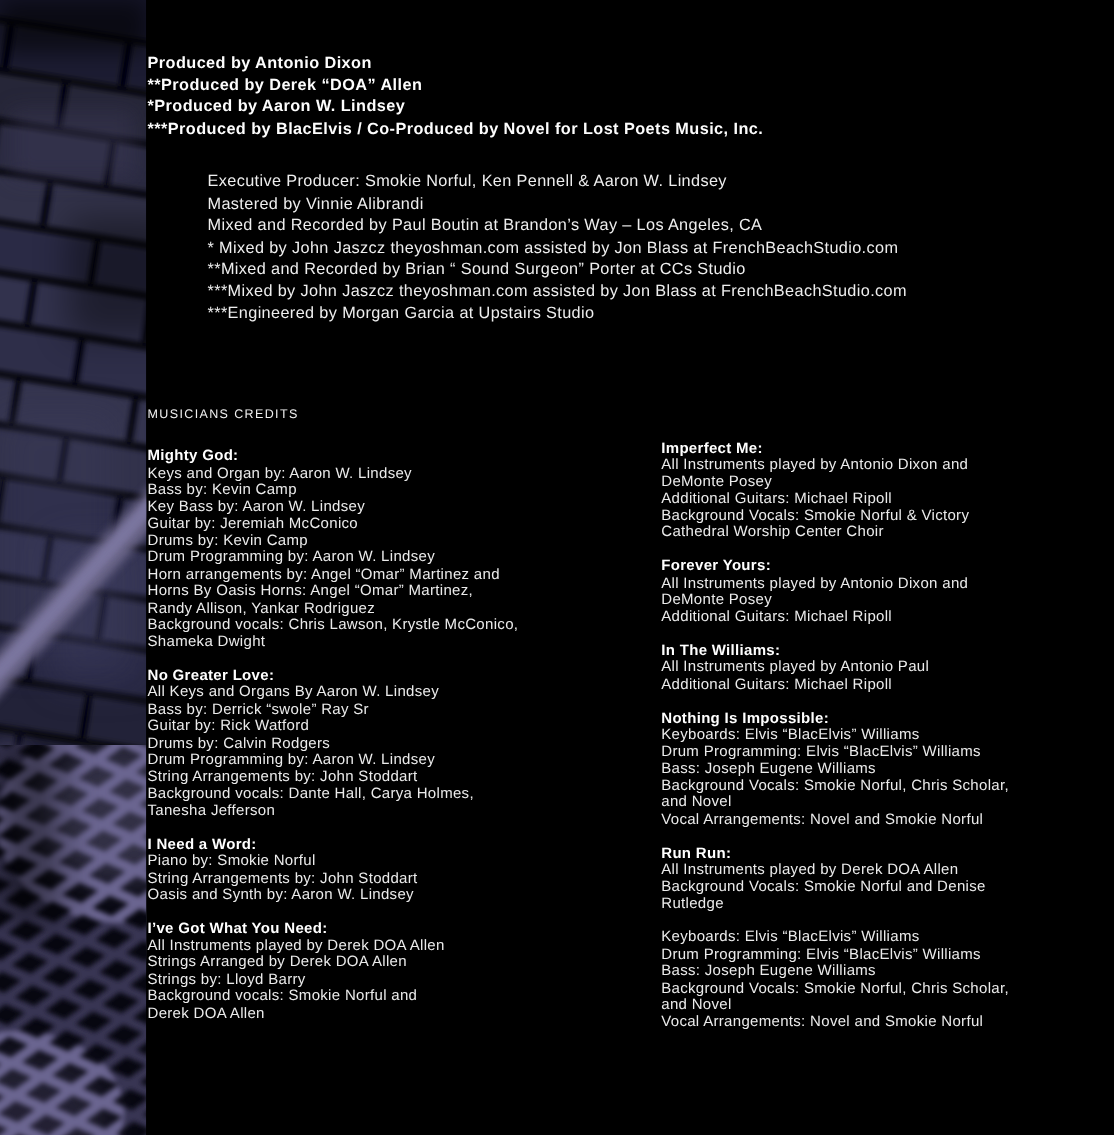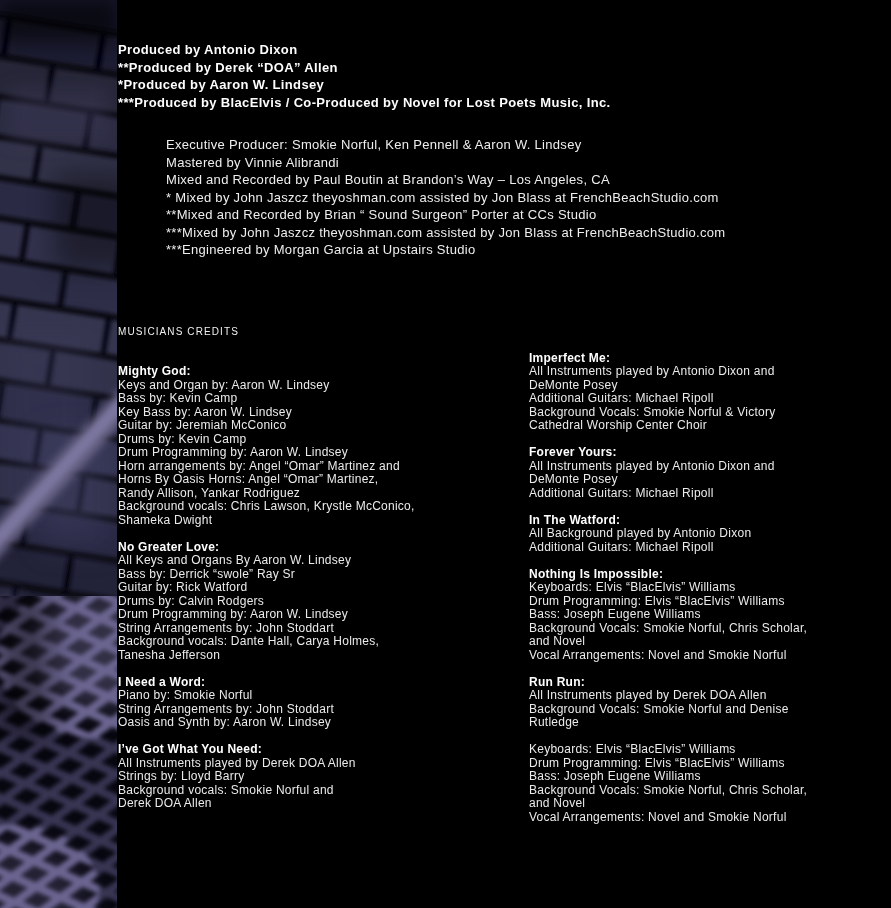--- a/index.html
+++ b/index.html
@@ -187,20 +187,21 @@
           </div>
           <div class="section">
             <div class="section-title">I Need a Word:</div>
             <div class="credit-line">Piano by: Smokie Norful</div>
             <div class="credit-line">String Arrangements by: John Stoddart</div>
             <div class="credit-line">Oasis and Synth by: Aaron W. Lindsey</div>
           </div>
           <div class="section">
             <div class="section-title">I’ve Got What You Need:</div>
             <div class="credit-line">All Instruments played by Derek DOA Allen</div>
+            <div class="credit-line">Strings Arranged by Derek DOA Allen</div>
             <div class="credit-line">Strings by: Lloyd Barry</div>
             <div class="credit-line">Background vocals: Smokie Norful and</div>
             <div class="credit-line">Derek DOA Allen</div>
           </div>
         </div>
       <div class="col col-right">
           <div class="section">
             <div class="section-title">Imperfect Me:</div>
             <div class="credit-line">All Instruments played by Antonio Dixon and</div>
             <div class="credit-line">DeMonte Posey</div>
@@ -208,22 +209,22 @@
             <div class="credit-line">Background Vocals: Smokie Norful &amp; Victory</div>
             <div class="credit-line">Cathedral Worship Center Choir</div>
           </div>
           <div class="section">
             <div class="section-title">Forever Yours:</div>
             <div class="credit-line">All Instruments played by Antonio Dixon and</div>
             <div class="credit-line">DeMonte Posey</div>
             <div class="credit-line">Additional Guitars: Michael Ripoll</div>
           </div>
           <div class="section">
-            <div class="section-title">In The Watford:</div>
-            <div class="credit-line">All Background played by Antonio Dixon</div>
+            <div class="section-title">In The Williams:</div>
+            <div class="credit-line">All Instruments played by Antonio Paul</div>
             <div class="credit-line">Additional Guitars: Michael Ripoll</div>
           </div>
           <div class="section">
             <div class="section-title">Nothing Is Impossible:</div>
             <div class="credit-line">Keyboards: Elvis “BlacElvis” Williams</div>
             <div class="credit-line">Drum Programming: Elvis “BlacElvis” Williams</div>
             <div class="credit-line">Bass: Joseph Eugene Williams</div>
             <div class="credit-line">Background Vocals: Smokie Norful, Chris Scholar,</div>
             <div class="credit-line">and Novel</div>
             <div class="credit-line">Vocal Arrangements: Novel and Smokie Norful</div>

